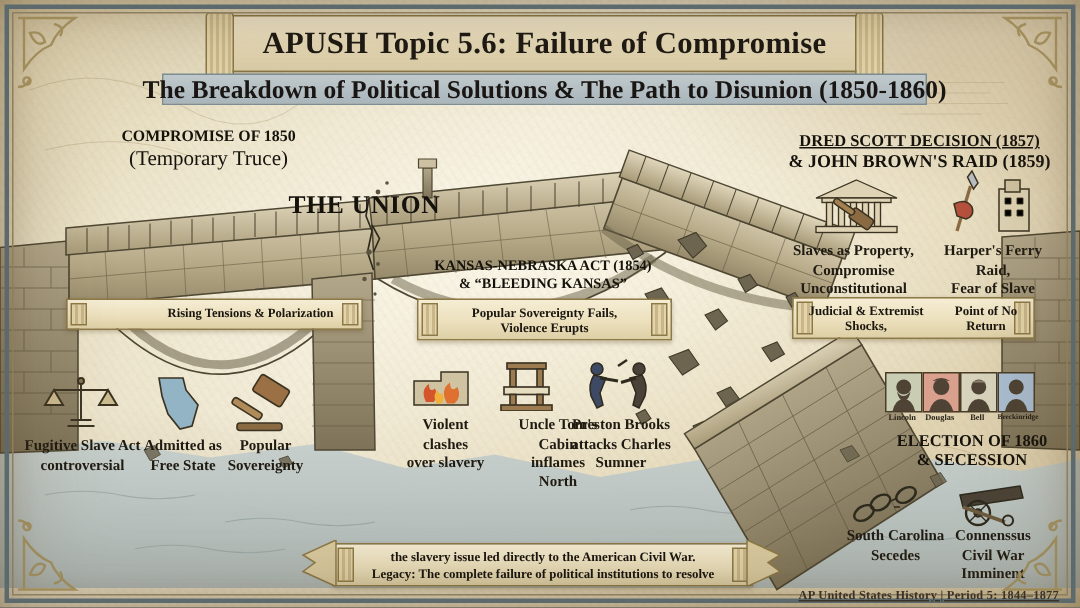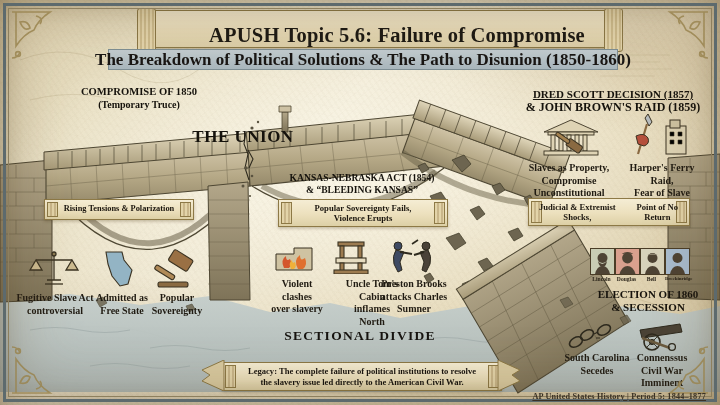--- a/index.html
+++ b/index.html
@@ -30,21 +30,21 @@
   
   .frame-outer{position:absolute;inset:3px;border:3px solid #5d6a6d;}
   .frame-inner{position:absolute;inset:8px;border:1px solid #8d7f5e;}
 
   
   .title-scroll{
     position:absolute;left:152px;top:10px;width:420px;height:36px;
     background:linear-gradient(180deg,#f3ead0 0%,#e9dcb9 52%,#dccfa8 100%);
     border:1.4px solid #8a7746;border-radius:3px;
     box-shadow:0 2px 4px rgba(80,60,25,.35);
-    display:flex;align-items:flex-end;justify-content:center;padding-left:34px;
+    display:flex;align-items:center;justify-content:center;
   }
   .title-scroll:before,.title-scroll:after{
     content:"";position:absolute;top:-3px;width:17px;height:42px;
     background:repeating-linear-gradient(90deg,#e4d5ac 0 2px,#cdbb8d 2px 4px);
     border:1.3px solid #8a7746;border-radius:3px;
   }
   .title-scroll:before{left:-16px;}
   .title-scroll:after{right:-16px;}
   .title-text{
     font-size:20.5px;font-weight:bold;color:#1e1a13;letter-spacing:.2px;
@@ -276,25 +276,25 @@
   </svg>
 
   <div class="title-scroll">
     <div class="title-text">APUSH Topic 5.6: Failure of Compromise</div>
   </div>
   <div class="subtitle-bar">
     <div class="subtitle-text">The Breakdown of Political Solutions &amp; The Path to Disunion (1850-1860)</div>
   </div>
 
   <div class="head-cap" style="left:44px;top:86px;width:190px;font-size:10.6px;">COMPROMISE OF 1850</div>
-  <div class="head-cap" style="left:44px;top:99px;width:190px;font-size:10px;font-weight:bold;">(Temporary Truce)</div>
+  <div class="head-cap" style="left:44px;top:99px;width:190px;font-size:14px;font-weight:normal;">(Temporary Truce)</div>
 
   <div class="head-cap" style="left:168px;top:127px;width:150px;font-size:17px;letter-spacing:.5px;">THE UNION</div>
 
-  <div class="ribbon" style="left:44px;top:199px;width:148px;height:19px;font-size:8.4px;">
+  <div class="ribbon" style="left:44px;top:199px;width:148px;height:19px;font-size:8.4px;padding-left:48px;">
     <span>Rising Tensions &amp; Polarization</span>
   </div>
 
   <svg style="position:absolute;left:26px;top:248px;" width="56" height="42">
     <g stroke="#3b3322" stroke-width="1.3" fill="none">
       <path d="M28 6 v26"></path>
         <path d="M10 12 H46"></path>
       <path d="M28 32 h-7 M28 32 h7"></path>
         <path d="M19 36 H37"></path>
       <path d="M10 12 l-6 10 h12 z" fill="#cdbb90"></path>
@@ -371,21 +371,20 @@
       <circle cx="40" cy="8" r="4" fill="#4a4238"></circle>
       <path d="M38 14 l-10 3" stroke-width="2"></path>
       <path d="M26 6 l6 -4" stroke-width="1.6"></path>
     </g>
   </svg>
   <div class="icon-cap" style="left:376px;top:278px;width:76px;">
     <div>Preston Brooks</div>
     <div>attacks Charles Sumner</div>
   </div>
 
-  <div class="divide-label" style="top:328px;">SECTIONAL DIVIDE</div>
 
   <div class="head-cap" style="left:508px;top:88px;width:210px;font-size:11px;text-decoration:underline;">DRED SCOTT DECISION (1857)</div>
   <div class="head-cap" style="left:508px;top:100px;width:210px;font-size:12px;">&amp; JOHN BROWN'S RAID (1859)</div>
 
   <svg style="position:absolute;left:540px;top:118px;" width="62" height="38">
     <g stroke="#3b3322" stroke-width=".9" fill="#ded3b4">
       <path d="M31 2 L58 14 L4 14 Z"></path>
       <rect x="8" y="14" width="46" height="3"></rect>
       <rect x="11" y="17" width="4" height="16"></rect>
         <rect x="19" y="17" width="4" height="16"></rect>
@@ -502,22 +501,22 @@
       <path d="M12 20 L40 30" stroke-width="2.4" stroke="#6b5b3f"></path>
       <circle cx="42" cy="29" r="3.4" fill="none" stroke-width="1.3"></circle>
     </g>
   </svg>
   <div class="icon-cap" style="left:622px;top:352px;width:80px;">
     <div>Connenssus</div>
     <div>Civil War Imminent</div>
   </div>
 
   <div class="ribbon" style="left:222px;top:362px;width:278px;height:27px;font-size:8.6px;flex-direction:column;">
+    <span style="padding:0;">the slavery issue led directly to the American Civil War.</span>
     <span style="padding:0;">Legacy: The complete failure of political institutions to resolve</span>
-    <span style="padding:0;">the slavery issue led directly to the American Civil War.</span>
   </div>
   <svg style="position:absolute;left:198px;top:360px;" width="28" height="31">
     <path d="M26 0 L26 31 L4 21 L12 15 L4 10 Z" fill="#d9caa0" stroke="#8d7946" stroke-width="1"></path>
   </svg>
   <svg style="position:absolute;left:496px;top:360px;" width="28" height="31">
     <path d="M2 0 L2 31 L24 21 L16 15 L24 10 Z" fill="#d9caa0" stroke="#8d7946" stroke-width="1"></path>
   </svg>
 
   <div class="vignette"></div>
   <div class="frame-outer"></div>

